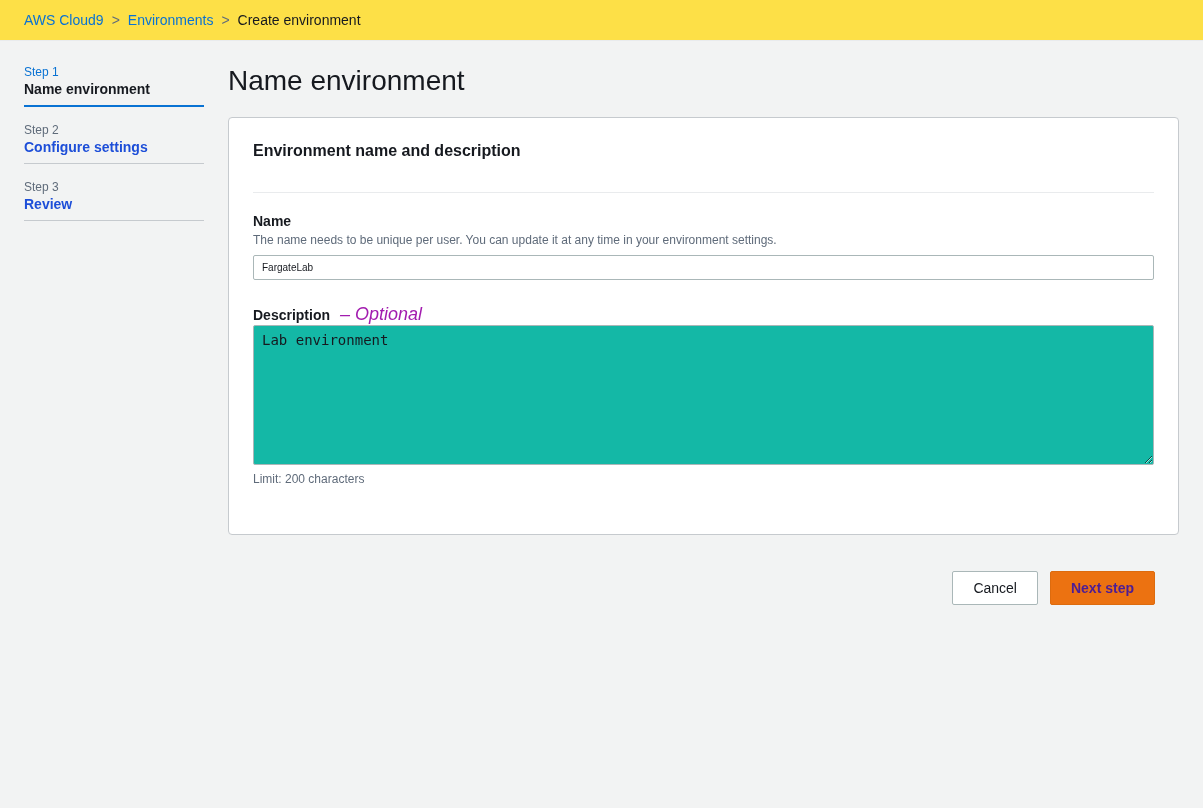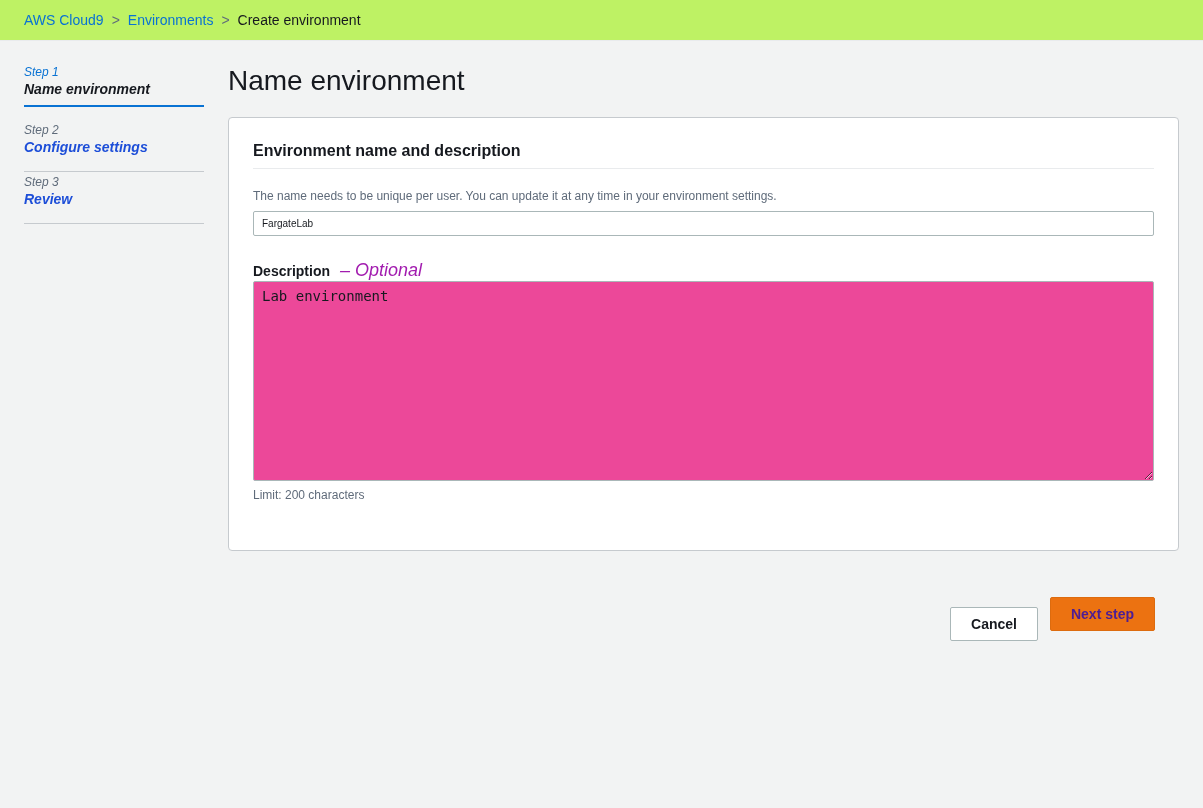--- a/index.html
+++ b/index.html
@@ -11,21 +11,21 @@
     body {
       font-family: -apple-system, BlinkMacSystemFont, "Amazon Ember", "Helvetica Neue", Helvetica, Arial, sans-serif;
       background-color: #f2f3f3;
       color: #16191f;
       font-size: 14px;
       min-height: 808px;
       width: 1203px;
     }
 
     .top-nav {
-      background-color: #bef264;
+      background-color: #fde047;
       padding: 12px 24px;
       display: flex;
       align-items: center;
       gap: 8px;
       border-bottom: 1px solid #e9ebed;
     }
 
     .breadcrumb-link {
       color: #0972d3;
       text-decoration: none;
@@ -50,33 +50,32 @@
     }
 
     .sidebar {
       width: 180px;
       flex-shrink: 0;
     }
 
     .step-item {
       padding-bottom: 20px;
       margin-bottom: 4px;
-      font-style: italic;
     }
 
     .step-item.active {
       border-bottom: 2px solid #0972d3;
       padding-bottom: 8px;
       margin-bottom: 16px;
     }
 
     .step-item.inactive {
       border-bottom: 1px solid #c6cace;
-      padding-bottom: 16px;
-      margin-bottom: 3px;
+      padding-bottom: 8px;
+      margin-bottom: 16px;
     }
 
     .step-number {
       font-size: 12px;
       color: #5f6b7a;
       margin-bottom: 2px;
     }
 
     .step-item.active .step-number {
       color: #0972d3;
@@ -108,21 +107,21 @@
       border: 1px solid #c6cace;
       border-radius: 4px;
       padding: 24px;
     }
 
     .section-title {
       font-size: 16px;
       font-weight: 700;
       color: #16191f;
       margin-bottom: 20px;
-      padding-bottom: 8px;
+      padding-bottom: 32px;
       border-bottom: 1px solid #e9ebed;
     }
 
     .field-group {
       margin-bottom: 24px;
     }
 
     .field-label {
       font-size: 14px;
       font-weight: 700;
@@ -157,23 +156,23 @@
       outline: none;
     }
 
     .text-area {
       width: 100%;
       padding: 6px 8px;
       border: 1px solid #aab7b8;
       border-radius: 2px;
       font-size: 14px;
       color: #16191f;
-      background-color: #ec4899;
+      background-color: #14b8a6;
       resize: vertical;
-      height: 200px;
+      height: 140px;
       outline: none;
     }
 
     .char-limit {
       font-size: 12px;
       color: #5f6b7a;
       margin-top: 4px;
     }
 
     .footer-actions {
@@ -186,22 +185,21 @@
     }
 
     .btn-cancel {
       background-color: #fff;
       border: 1px solid #aab7b8;
       border-radius: 2px;
       padding: 8px 20px;
       font-size: 14px;
       color: #16191f;
       cursor: pointer;
-      font-weight: 700;
-      margin-top: 20px;
+      font-weight: 400;
     }
 
     .btn-next {
       background-color: #ec7211;
       border: 1px solid #dd6b0e;
       border-radius: 2px;
       padding: 8px 20px;
       font-size: 14px;
       color: #4c1d95;
       cursor: pointer;
@@ -242,20 +240,23 @@
 
   <div class="main-content">
 
     <h1 class="page-title">Name environment</h1>
 
     <div class="form-card">
 
       <div class="section-title">Environment name and description</div>
 
       <div class="field-group">
+        <div>
+          <span class="field-label">Name</span>
+        </div>
         <p class="field-description">The name needs to be unique per user. You can update it at any time in your environment settings.</p>
         <input type="text" class="text-input" value="FargateLab" style="">
       </div>
 
       <div class="field-group">
         <div>
           <span class="field-label">Description</span>
           <span class="field-optional">– Optional</span>
         </div>
         <textarea class="text-area" style="">Lab environment</textarea>

